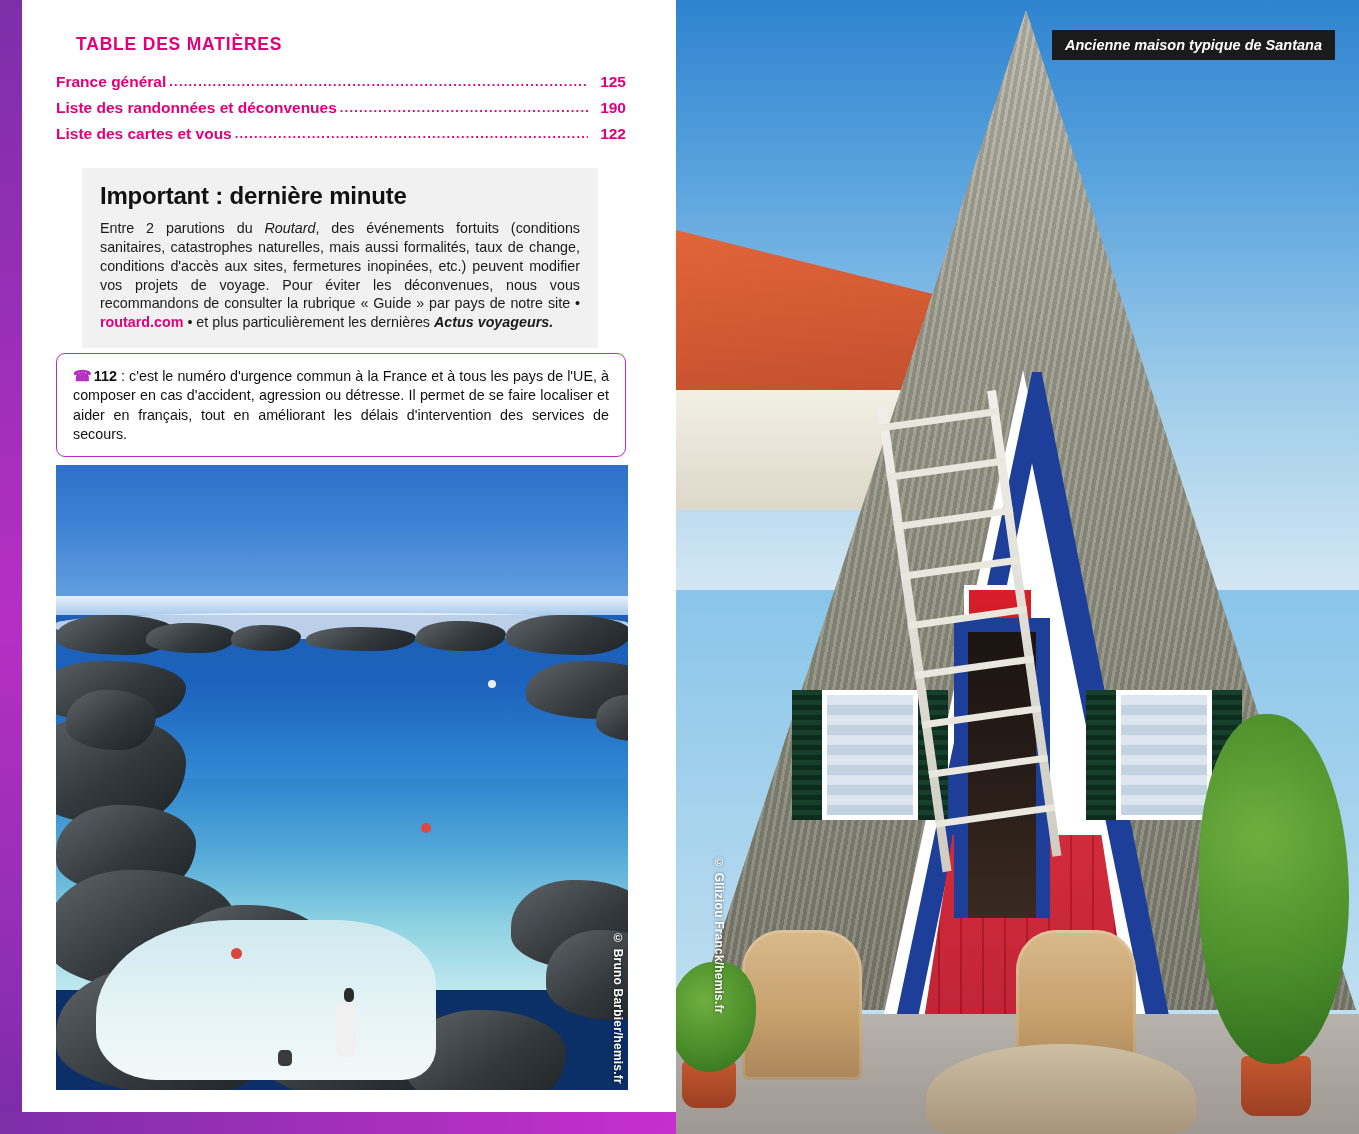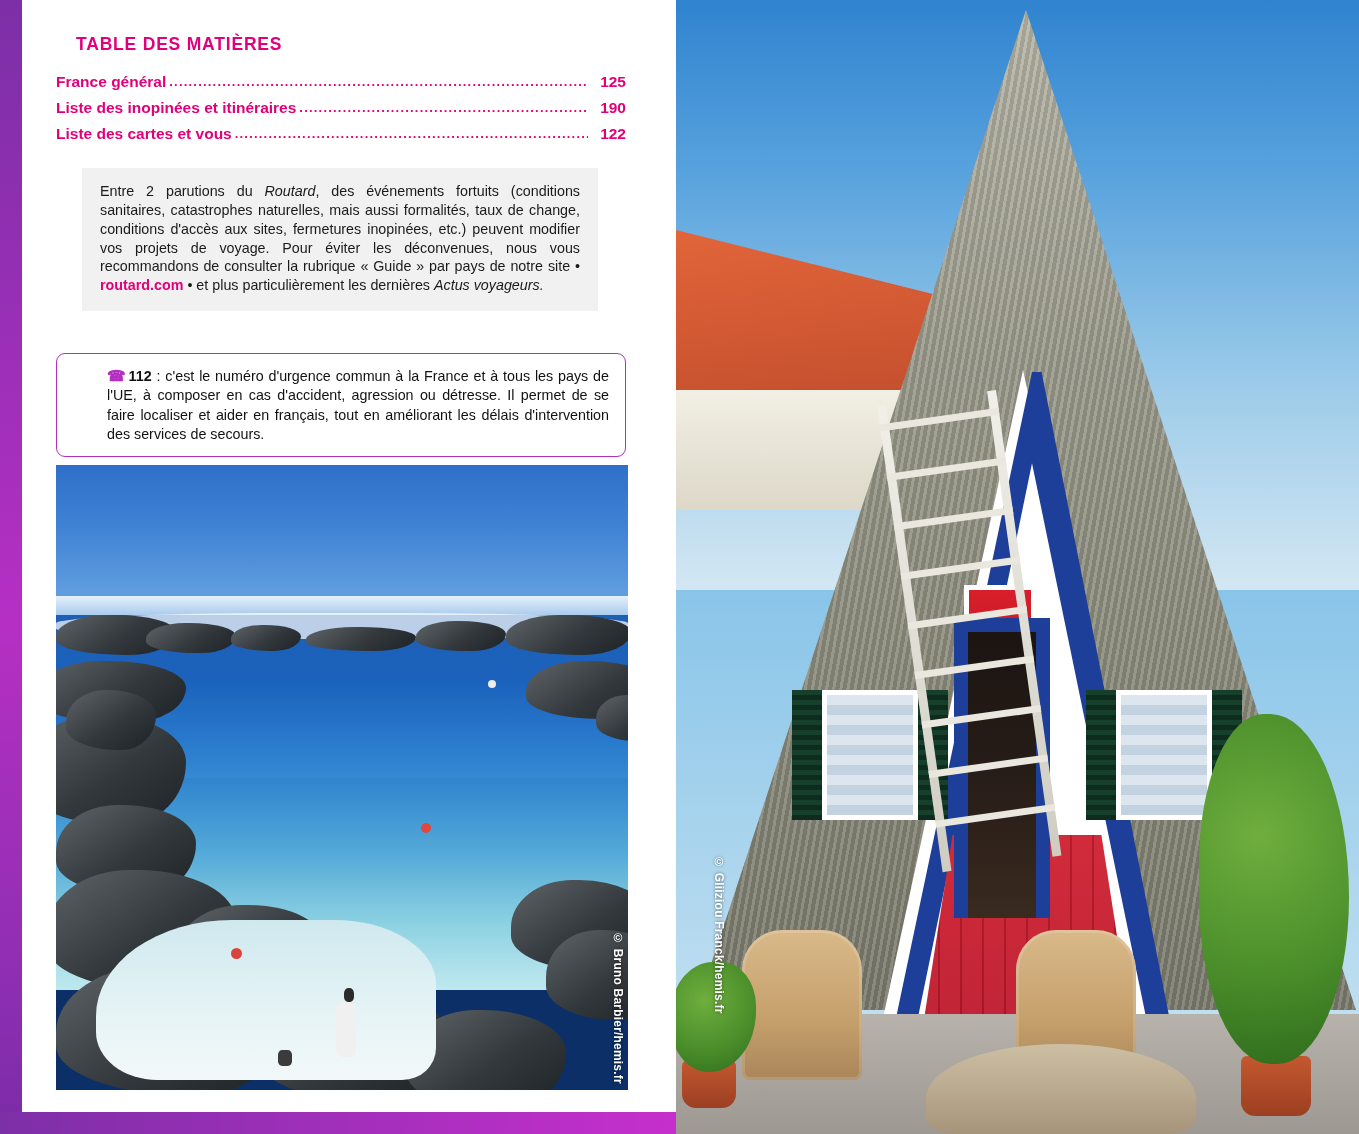--- a/index.html
+++ b/index.html
@@ -106,40 +106,39 @@
     color: #1a1a1a;
     text-align: justify;
   }
   .important-body i { font-style: italic; }
   .routard-link {
     color: #e2007a;
     font-weight: bold;
     font-style: normal;
   }
   .actus {
-    font-weight: normal;
+    font-weight: bold;
     font-style: italic;
   }
 
   
   .emergency-box {
     position: absolute;
     left: 56px; top: 353px;
     width: 570px;
     border: 1.6px solid #b42ec0;
     border-radius: 9px;
     box-sizing: border-box;
     padding: 12px 16px 12px 16px;
   }
   .emergency-text {
     font-size: 14.3px;
     line-height: 1.35;
     color: #111111;
     text-align: justify;
-    margin-left: 34px;
   }
   .phone-glyph {
     color: #b42ec0;
     font-size: 15px;
     font-weight: bold;
     padding-right: 2px;
   }
   .emergency-num {
     font-weight: bold;
   }
@@ -370,32 +369,33 @@
   <div class="page-number">4</div>
   <div class="toc-title">TABLE DES MATIÈRES</div>
 
   <div class="toc-list">
     <div class="toc-row">
       <span class="toc-label">France général</span>
       <span class="toc-dots">................................................................................................................................................</span>
       <span class="toc-page">125</span>
     </div>
     <div class="toc-row">
-      <span class="toc-label">Liste des inopinées et itinéraires</span>
+      <span class="toc-label">Liste des randonnées et déconvenues</span>
       <span class="toc-dots">................................................................................................................................................</span>
       <span class="toc-page">190</span>
     </div>
     <div class="toc-row">
       <span class="toc-label">Liste des cartes et vous</span>
       <span class="toc-dots">................................................................................................................................................</span>
       <span class="toc-page">122</span>
     </div>
   </div>
 
   <div class="important-box">
+    <div class="important-title">Important : dernière minute</div>
     <div class="important-body">
       <span>Entre 2 parutions du </span><i>Routard</i><span>, des événements fortuits (conditions sanitaires, catastrophes naturelles, mais aussi formalités, taux de change, conditions d'accès aux sites, fermetures inopinées, etc.) peuvent modifier vos projets de voyage. Pour éviter les déconvenues, nous vous recommandons de consulter la rubrique « Guide » par pays de notre site • </span><span class="routard-link">routard.com</span><span> • et plus particulièrement les dernières </span><span class="actus">Actus voyageurs.</span>
     </div>
   </div>
 
   <div class="emergency-box">
     <div class="emergency-text">
       <span class="phone-glyph">☎</span><span class="emergency-num">112</span><span> : c'est le numéro d'urgence commun à la France et à tous les pays de l'UE, à composer en cas d'accident, agression ou détresse. Il permet de se faire localiser et aider en français, tout en améliorant les délais d'intervention des services de secours.</span>
     </div>
   </div>
@@ -491,16 +491,17 @@
     <div class="pr-chair" style="left:66px; bottom:54px;"></div>
     <div class="pr-chair" style="left:340px; bottom:54px;"></div>
     <div class="pr-table"></div>
 
     <div class="pr-pot" style="left:6px; bottom:26px; width:54px; height:48px;"></div>
     <div class="pr-foliage" style="left:-6px; bottom:62px; width:86px; height:110px;"></div>
 
     <div class="pr-pot" style="right:48px; bottom:18px; width:70px; height:60px;"></div>
     <div class="pr-foliage" style="right:10px; bottom:70px; width:150px; height:350px; border-radius:45% 55% 50% 50%;"></div>
 
+    <div class="caption-badge">Ancienne maison typique de Santana</div>
     <div class="photo-credit credit-right">© Gliiziou Franck/hemis.fr</div>
   </div>
 
 </div>
 
 </body></html>

